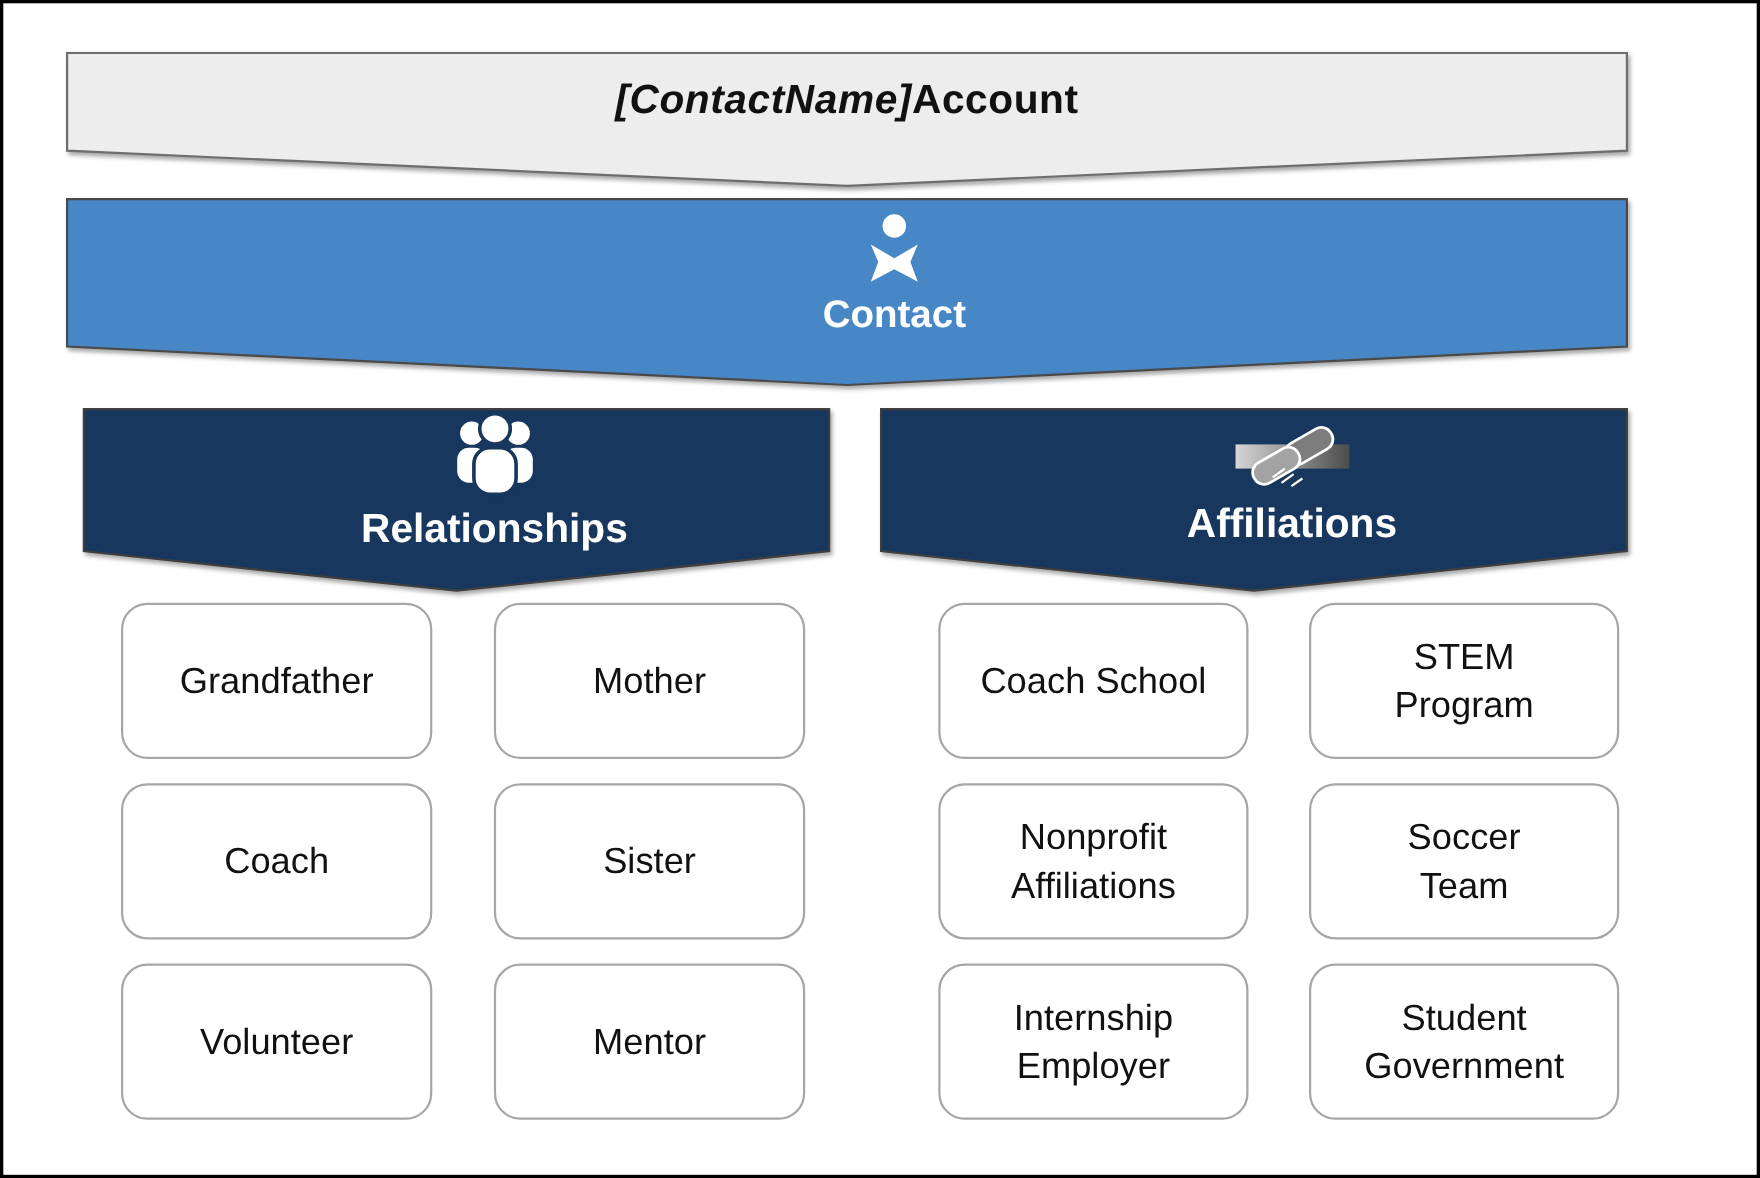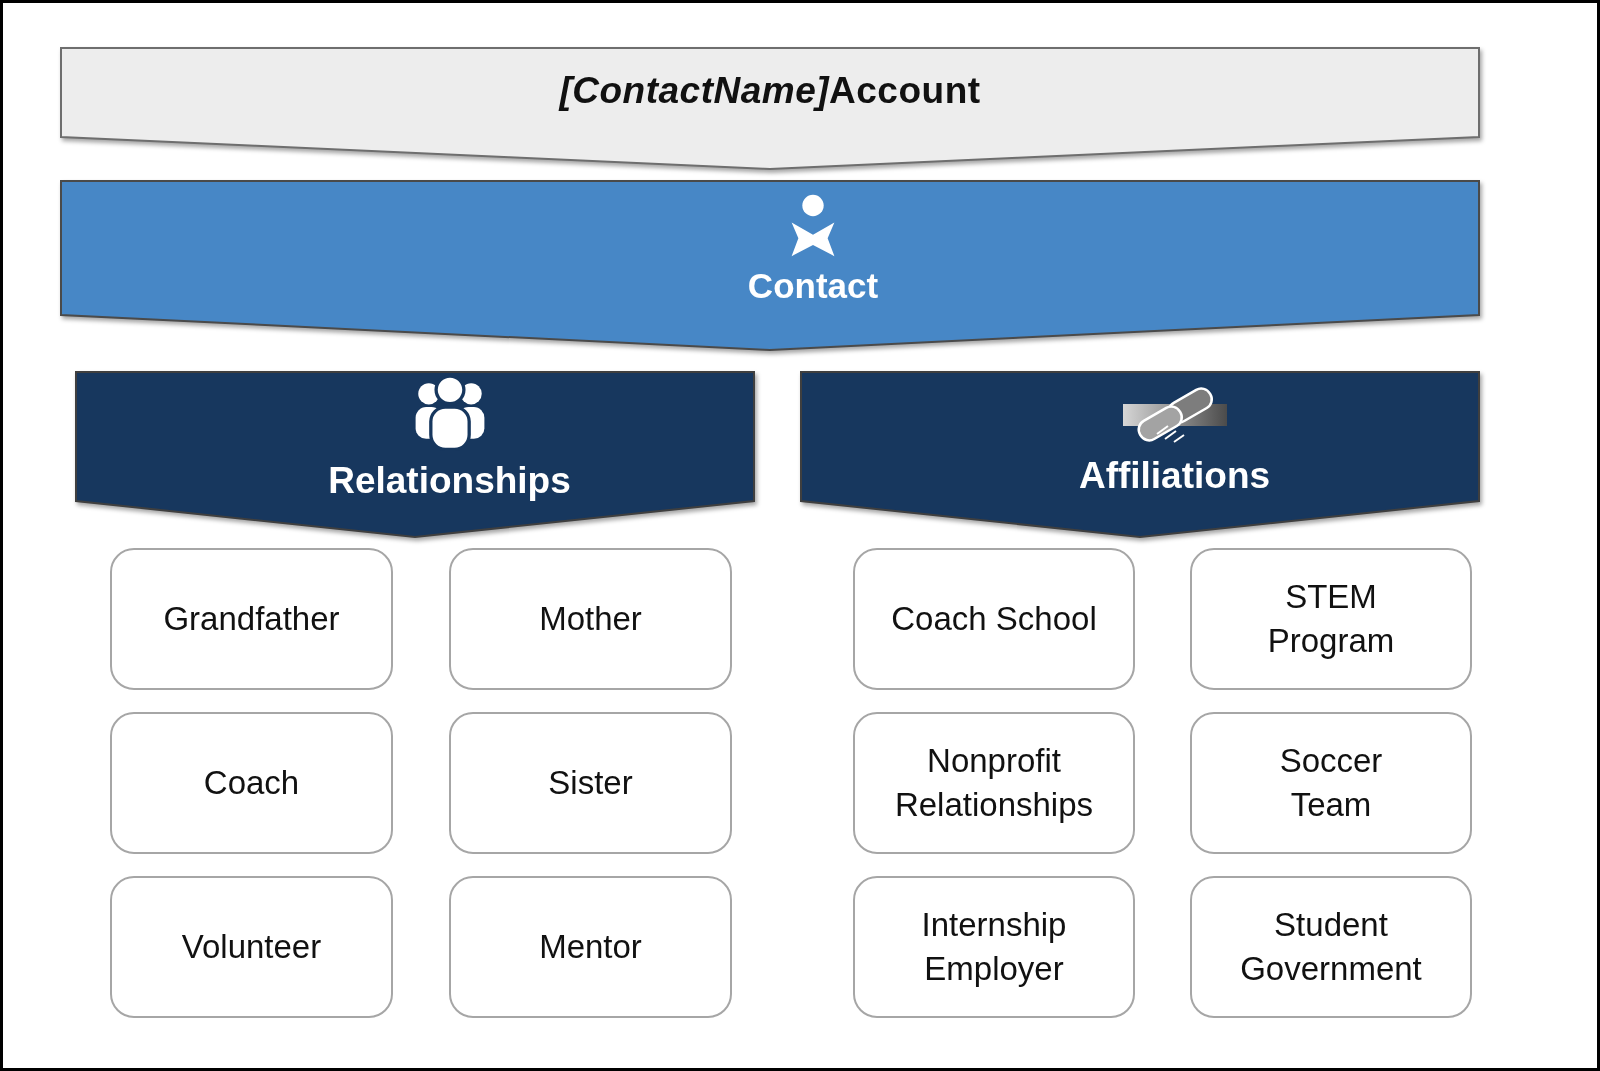--- a/index.html
+++ b/index.html
@@ -158,21 +158,21 @@
 <div class="boxes boxes-right">
     <div class="item-box">
       <span>Coach School</span>
     </div>
     <div class="item-box">
       <span>STEM
 Program</span>
     </div>
     <div class="item-box">
       <span>Nonprofit
-Relationships</span>
+Affiliations</span>
     </div>
     <div class="item-box">
       <span>Soccer
 Team</span>
     </div>
     <div class="item-box">
       <span>Internship
 Employer</span>
     </div>
     <div class="item-box">

